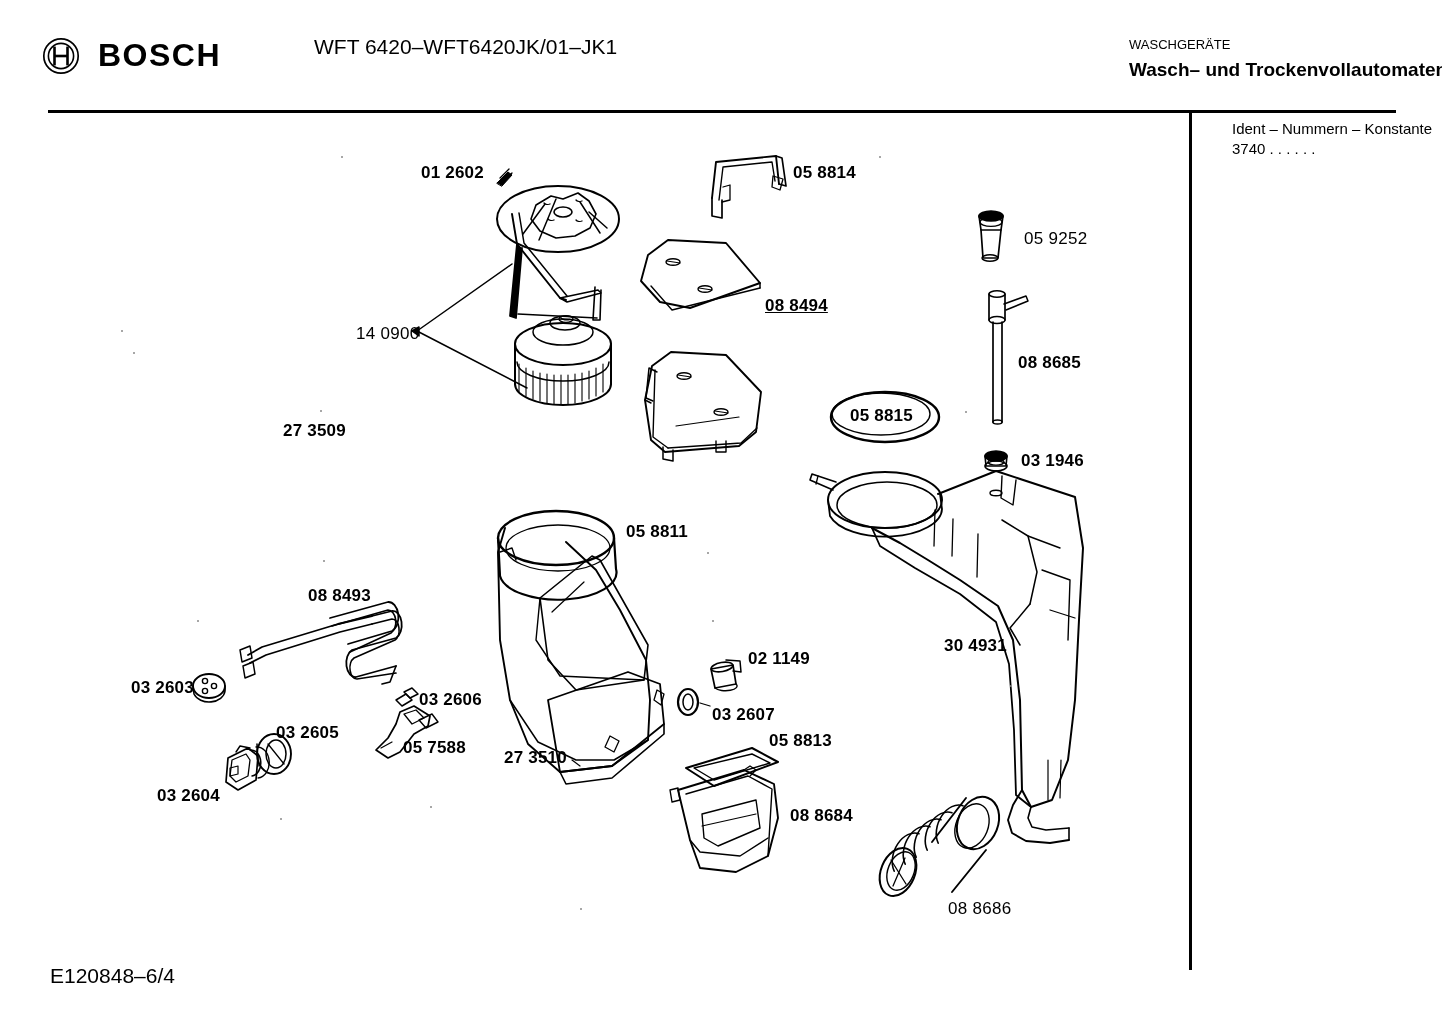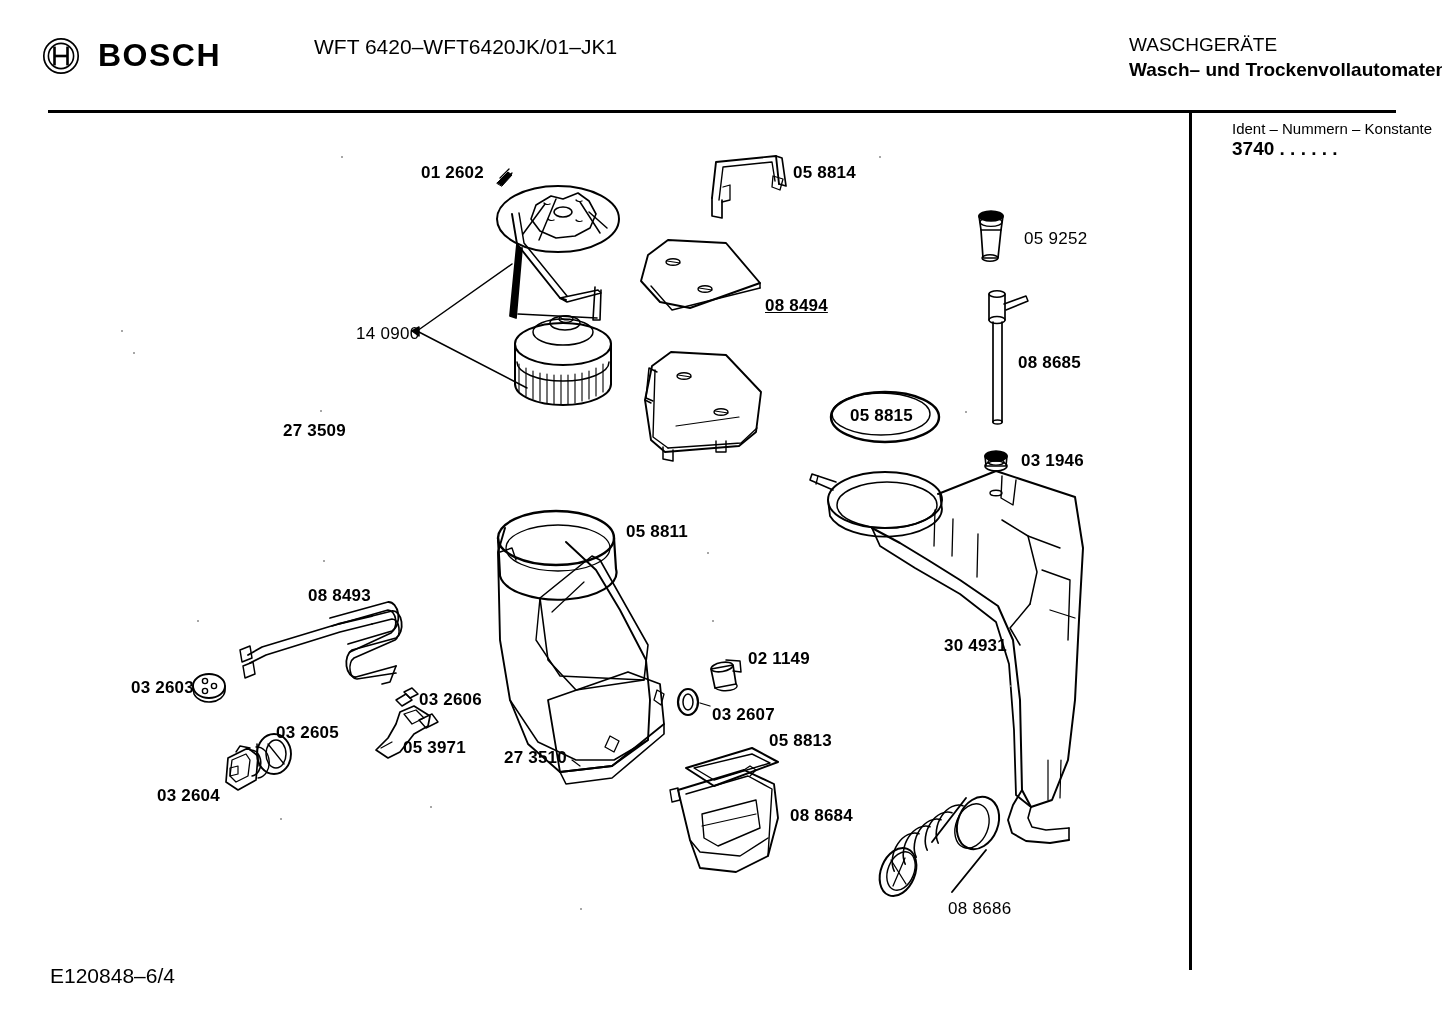--- a/index.html
+++ b/index.html
@@ -51,21 +51,21 @@
     font-size: 21px;
     line-height: 28px;
     letter-spacing: 0px;
     white-space: nowrap;
     margin-left: 16px;
   }
   #dept-title {
     position: absolute;
     left: 1129px;
     top: 32px;
-    font-size: 19px;
+    font-size: 13px;
     line-height: 25px;
     white-space: nowrap;
   }
   #dept-subtitle {
     position: absolute;
     left: 1129px;
     top: 57px;
     font-size: 19px;
     font-weight: bold;
     line-height: 25px;
@@ -96,24 +96,23 @@
     left: 1232px;
     top: 119px;
     font-size: 15px;
     line-height: 20px;
     white-space: nowrap;
   }
   #ident-value {
     position: absolute;
     left: 1232px;
     top: 139px;
-    font-size: 19px;
+    font-size: 15px;
     line-height: 20px;
     white-space: nowrap;
-    font-weight: bold;
   }
 
   
   #footer-doc {
     position: absolute;
     left: 50px;
     top: 962px;
     font-size: 21px;
     line-height: 28px;
     white-space: nowrap;
@@ -493,21 +492,21 @@
   <div class="callout" style="left:765px; top:296px;text-decoration:underline;">08 8494</div>
   <div class="callout" style="left:850px; top:406px;">05 8815</div>
   <div class="callout light" style="left:1024px; top:229px;">05 9252</div>
   <div class="callout" style="left:1018px; top:353px;">08 8685</div>
   <div class="callout" style="left:1021px; top:451px;">03 1946</div>
   <div class="callout" style="left:626px; top:522px;text-align:right;">05 8811</div>
   <div class="callout" style="left:308px; top:586px;">08 8493</div>
   <div class="callout" style="left:131px; top:678px;">03 2603</div>
   <div class="callout" style="left:419px; top:690px;">03 2606</div>
   <div class="callout" style="left:264px; top:723px;padding-left:12px;">03 2605</div>
-  <div class="callout" style="left:403px; top:738px;">05 3971</div>
+  <div class="callout" style="left:403px; top:738px;">05 7588</div>
   <div class="callout" style="left:157px; top:786px;">03 2604</div>
   <div class="callout" style="left:504px; top:748px;">27 3510</div>
   <div class="callout" style="left:748px; top:649px;">02 1149</div>
   <div class="callout" style="left:712px; top:705px;">03 2607</div>
   <div class="callout" style="left:769px; top:731px;">05 8813</div>
   <div class="callout" style="left:790px; top:806px;">08 8684</div>
   <div class="callout" style="left:944px; top:636px;">30 4931</div>
   <div class="callout light" style="left:948px; top:899px;">08 8686</div>
 
   <div class="speckle" style="left:341px; top:156px;"></div>

